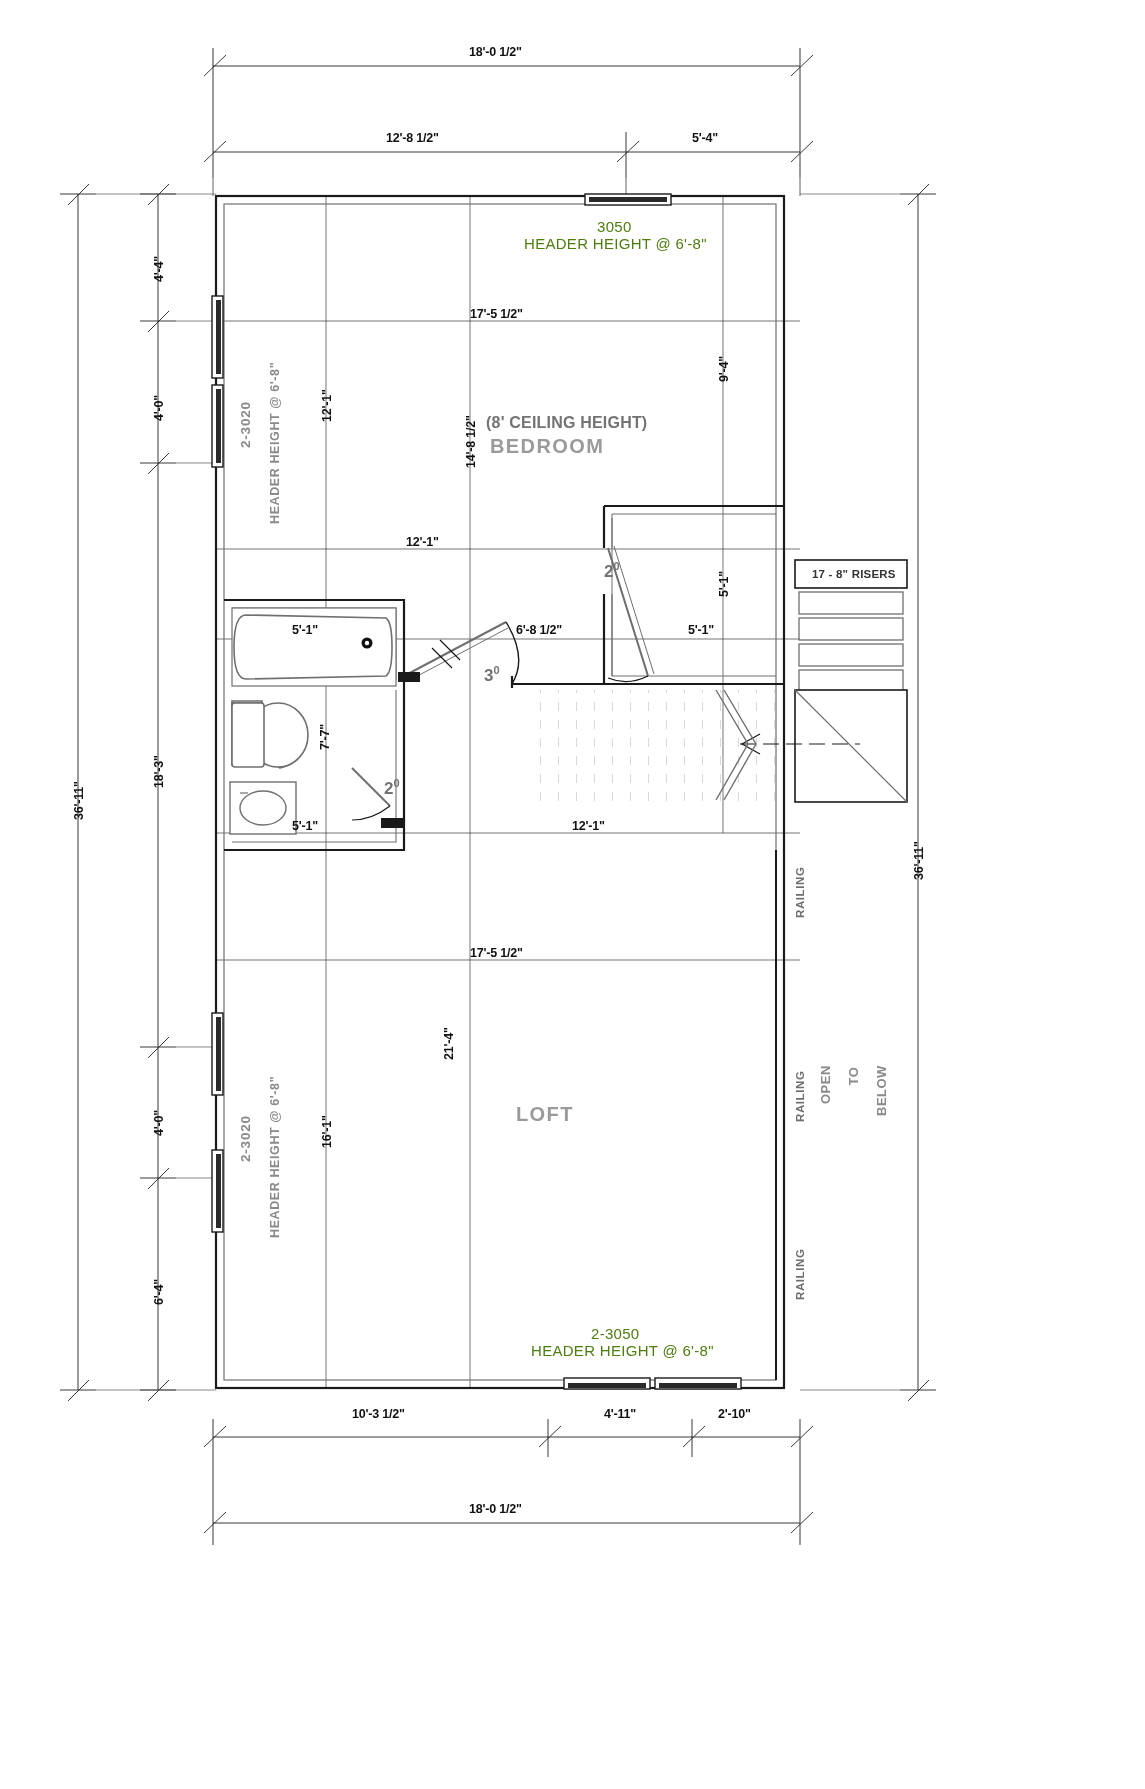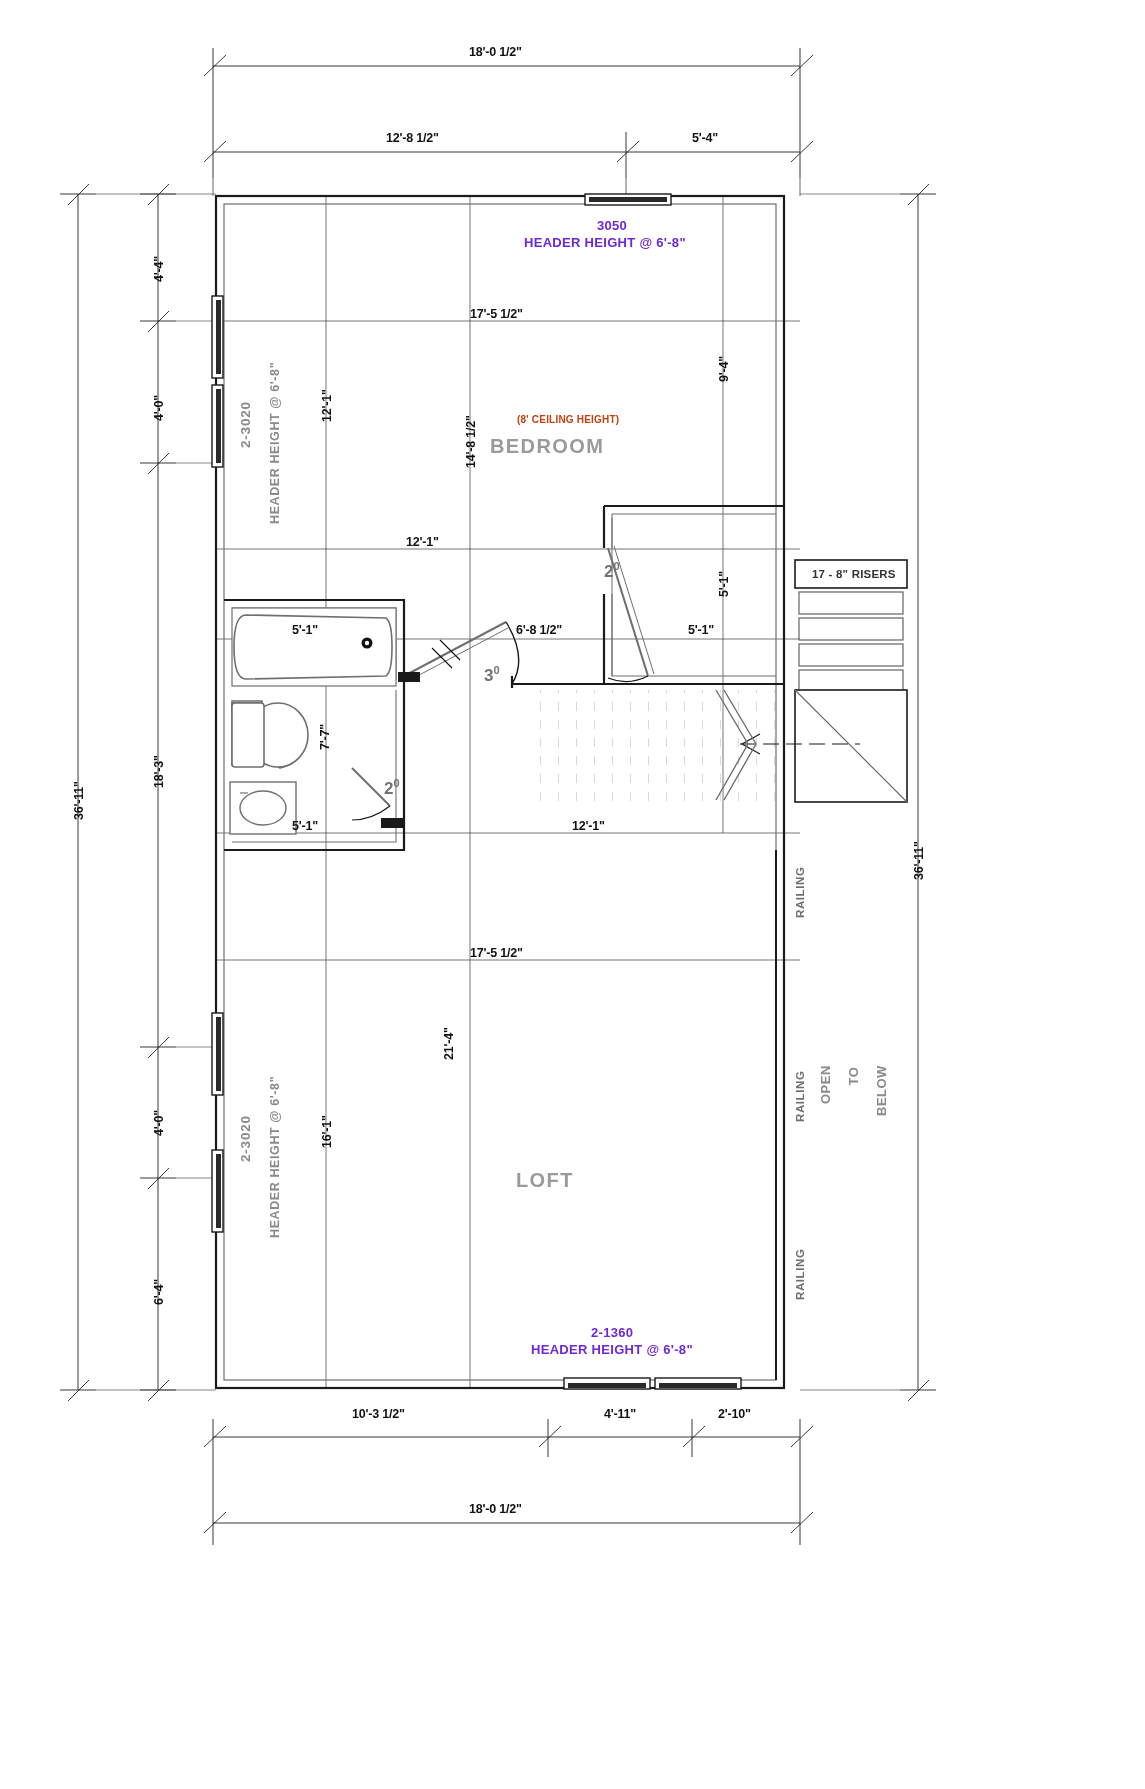--- a/index.html
+++ b/index.html
@@ -5,23 +5,23 @@
 <style>
   html,body{margin:0;padding:0;background:#ffffff;}
   body{font-family:"Liberation Sans", sans-serif;}
   #plan{position:relative;width:1145px;height:1789px;background:#fff;overflow:hidden;}
   svg{position:absolute;left:0;top:0;}
   .lbl{position:absolute;font-family:"Liberation Sans",sans-serif;white-space:nowrap;}
   
   .dim{font-size:12.5px;color:#111;font-weight:bold;letter-spacing:-0.2px;}
   
   .vdim{font-size:12.5px;color:#111;font-weight:bold;transform-origin:0 0;letter-spacing:-0.2px;}
-  .annb{font-size:13px;color:#6d28d9;font-weight:bold;letter-spacing:0.3px;}
+  .annb{font-size:15px;color:#4d7c0f;font-weight:normal;letter-spacing:0.3px;}
   .room{font-size:20px;color:#9a9a9a;font-weight:bold;letter-spacing:1.4px;margin-top:44px;}
-  .roomsub{font-size:10px;color:#c2410c;font-weight:bold;letter-spacing:0.2px;margin-left:31px;}
+  .roomsub{font-size:16px;color:#737373;font-weight:bold;letter-spacing:0.2px;}
   .vann{font-size:12.5px;color:#8a8a8a;font-weight:bold;transform-origin:0 0;letter-spacing:0.6px;}
   .vannb{font-size:13.5px;color:#8a8a8a;font-weight:bold;transform-origin:0 0;letter-spacing:0.8px;}
   .door-tag{font-size:17px;color:#737373;font-weight:bold;}
   .door-tag sup{font-size:11px;}
   .riser{font-size:11.5px;color:#333;font-weight:bold;letter-spacing:0.2px;}
   .otb{font-size:13px;color:#8a8a8a;font-weight:bold;letter-spacing:0.5px;text-align:center;line-height:15px;}
 </style>
 </head>
 <body>
 
@@ -270,26 +270,26 @@
   <div class="lbl dim" style="left:516px;top:623px;">6'-8 1/2"</div>
   <div class="lbl vdim" style="left:717px;top:597px;transform:rotate(-90deg);">5'-1"</div>
   <div class="lbl dim" style="left:688px;top:623px;">5'-1"</div>
   <div class="lbl dim" style="left:572px;top:819px;">12'-1"</div>
   <div class="lbl dim" style="left:470px;top:946px;">17'-5 1/2"</div>
   <div class="lbl vdim" style="left:320px;top:1148px;transform:rotate(-90deg);">16'-1"</div>
   <div class="lbl vdim" style="left:442px;top:1060px;transform:rotate(-90deg);">21'-4"</div>
 
   <div class="lbl room" style="left:490px;top:391px;">BEDROOM</div>
   <div class="lbl roomsub" style="left:486px;top:414px;">(8' CEILING HEIGHT)</div>
-  <div class="lbl room" style="left:516px;top:1125px;">LOFT</div>
+  <div class="lbl room" style="left:516px;top:1059px;">LOFT</div>
 
   <div class="lbl annb" style="left:597px;top:218px;">3050</div>
   <div class="lbl annb" style="left:524px;top:235px;">HEADER HEIGHT @ 6'-8"</div>
 
-  <div class="lbl annb" style="left:591px;top:1325px;">2-1360</div>
+  <div class="lbl annb" style="left:591px;top:1325px;">2-3050</div>
   <div class="lbl annb" style="left:531px;top:1342px;">HEADER HEIGHT @ 6'-8"</div>
 
   <div class="lbl vannb" style="left:238px;top:448px;transform:rotate(-90deg);">2-3020</div>
   <div class="lbl vann" style="left:268px;top:524px;transform:rotate(-90deg);">HEADER HEIGHT @ 6'-8"</div>
 
   <div class="lbl vannb" style="left:238px;top:1162px;transform:rotate(-90deg);">2-3020</div>
   <div class="lbl vann" style="left:268px;top:1238px;transform:rotate(-90deg);">HEADER HEIGHT @ 6'-8"</div>
 
   <div class="lbl door-tag" style="left:604px;top:560px;">
     <span>2</span><sup>0</sup>

